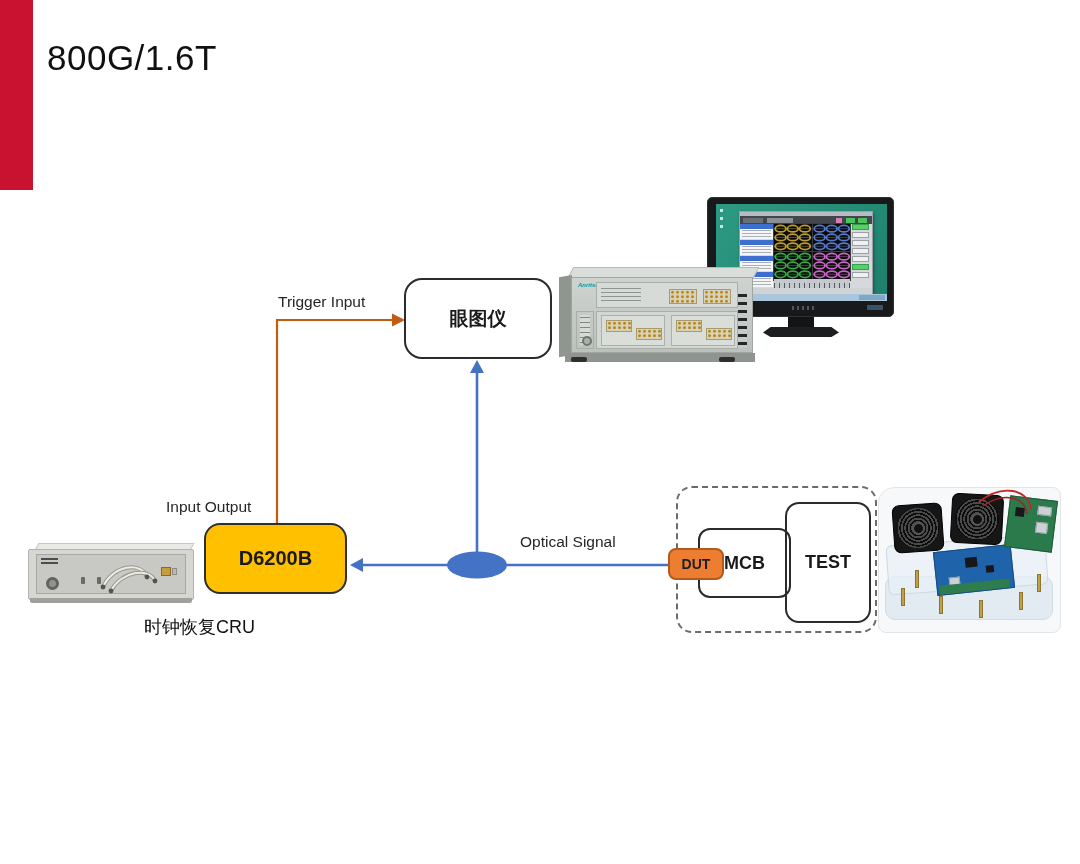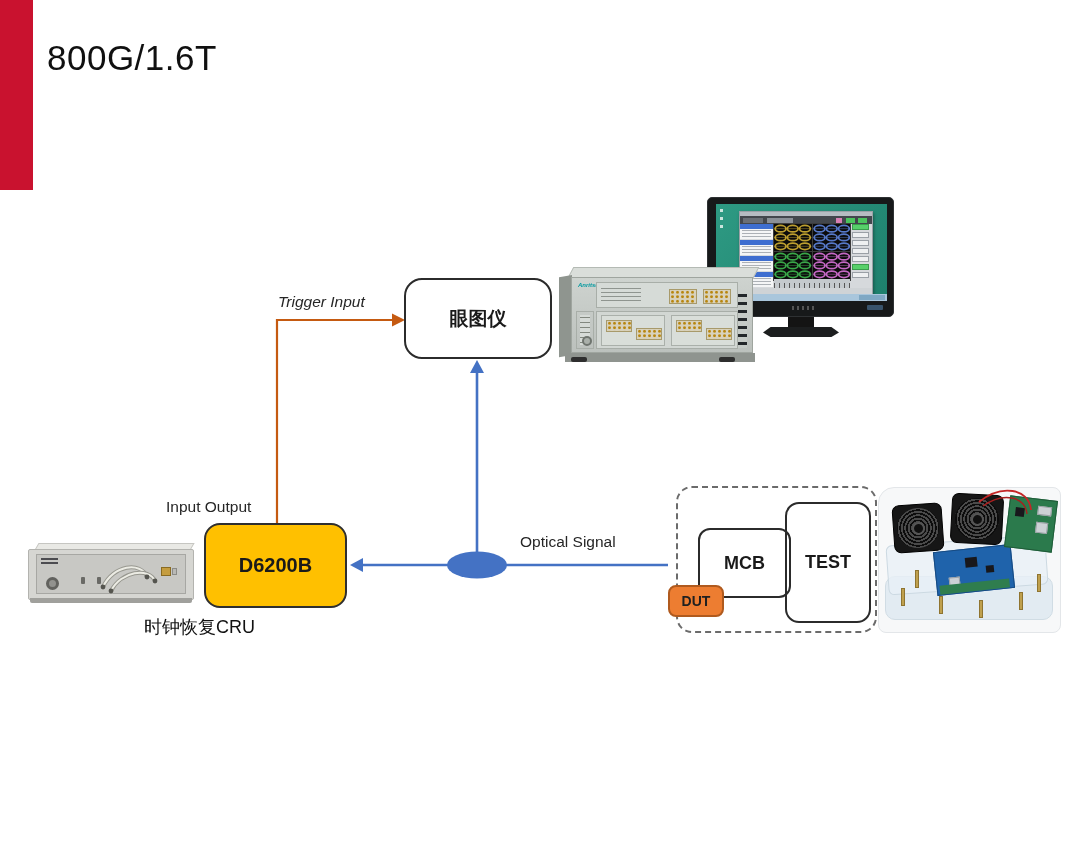--- a/index.html
+++ b/index.html
@@ -9,33 +9,33 @@
 
   
   .red-bar{left:0;top:48;width:33px;height:190px;background:#C9122F;}
   .title{left:47px;top:36px;color:#101010;font-size:35px;line-height:43px;letter-spacing:.5px;}
 
   
   .node{display:flex;align-items:center;justify-content:center;box-sizing:border-box;
         color:#1a1a1a;font-weight:bold;}
   .eye-box{left:404px;top:278px;width:148px;height:81px;background:#fff;
            border:2.5px solid #2b2b2b;border-radius:18px;font-size:19px;z-index:6;}
-  .d6200b{left:204px;top:523px;width:143px;height:85px;background:#FFC000;
+  .d6200b{left:204px;top:523px;width:143px;height:71px;background:#FFC000;
           border:2px solid #2f2f2f;border-radius:16px;font-size:20px;z-index:6;}
   .dashed-box{left:676px;top:486px;width:201px;height:147px;border:2px dashed #6b6b6b;
               border-radius:16px;z-index:5;box-sizing:border-box;}
   .bert{left:785px;top:502px;width:86px;height:121px;background:transparent;
         border:2.5px solid #2b2b2b;border-radius:14px;font-size:18px;z-index:6;}
   .mcb{left:698px;top:528px;width:93px;height:70px;background:transparent;
        border:2.5px solid #2b2b2b;border-radius:12px;font-size:18px;z-index:7;}
   .dut{left:668px;top:548px;width:56px;height:32px;background:#ED7D31;
-       border:2px solid #B05A1E;border-radius:8px;font-size:14px;color:#202020;z-index:8;margin-top:37px;}
+       border:2px solid #B05A1E;border-radius:8px;font-size:14px;color:#202020;z-index:8;}
   .lbl{color:#262626;font-size:15.5px;z-index:6;}
   .lbl-cn{color:#111;font-size:18px;font-weight:normal;z-index:6;}
-  .trigger-label{left:278px;top:293px;font-style:italic;}
+  .trigger-label{left:278px;top:293px;}
   .clock-label{left:166px;top:498px;}
   .optical-label{left:520px;top:533px;}
   .cru-label{left:144px;top:615px;}
   .system-label{left:789px;top:637px;}
   .connectors{left:0;top:0;z-index:4;pointer-events:none;}
 
   
   .monitor{left:707px;top:197px;width:187px;height:140px;z-index:1;}
   .m-bezel{left:0;top:0;width:187px;height:120px;background:#17191a;border-radius:5px;
            border:1px solid #2e3133;box-sizing:border-box;}

